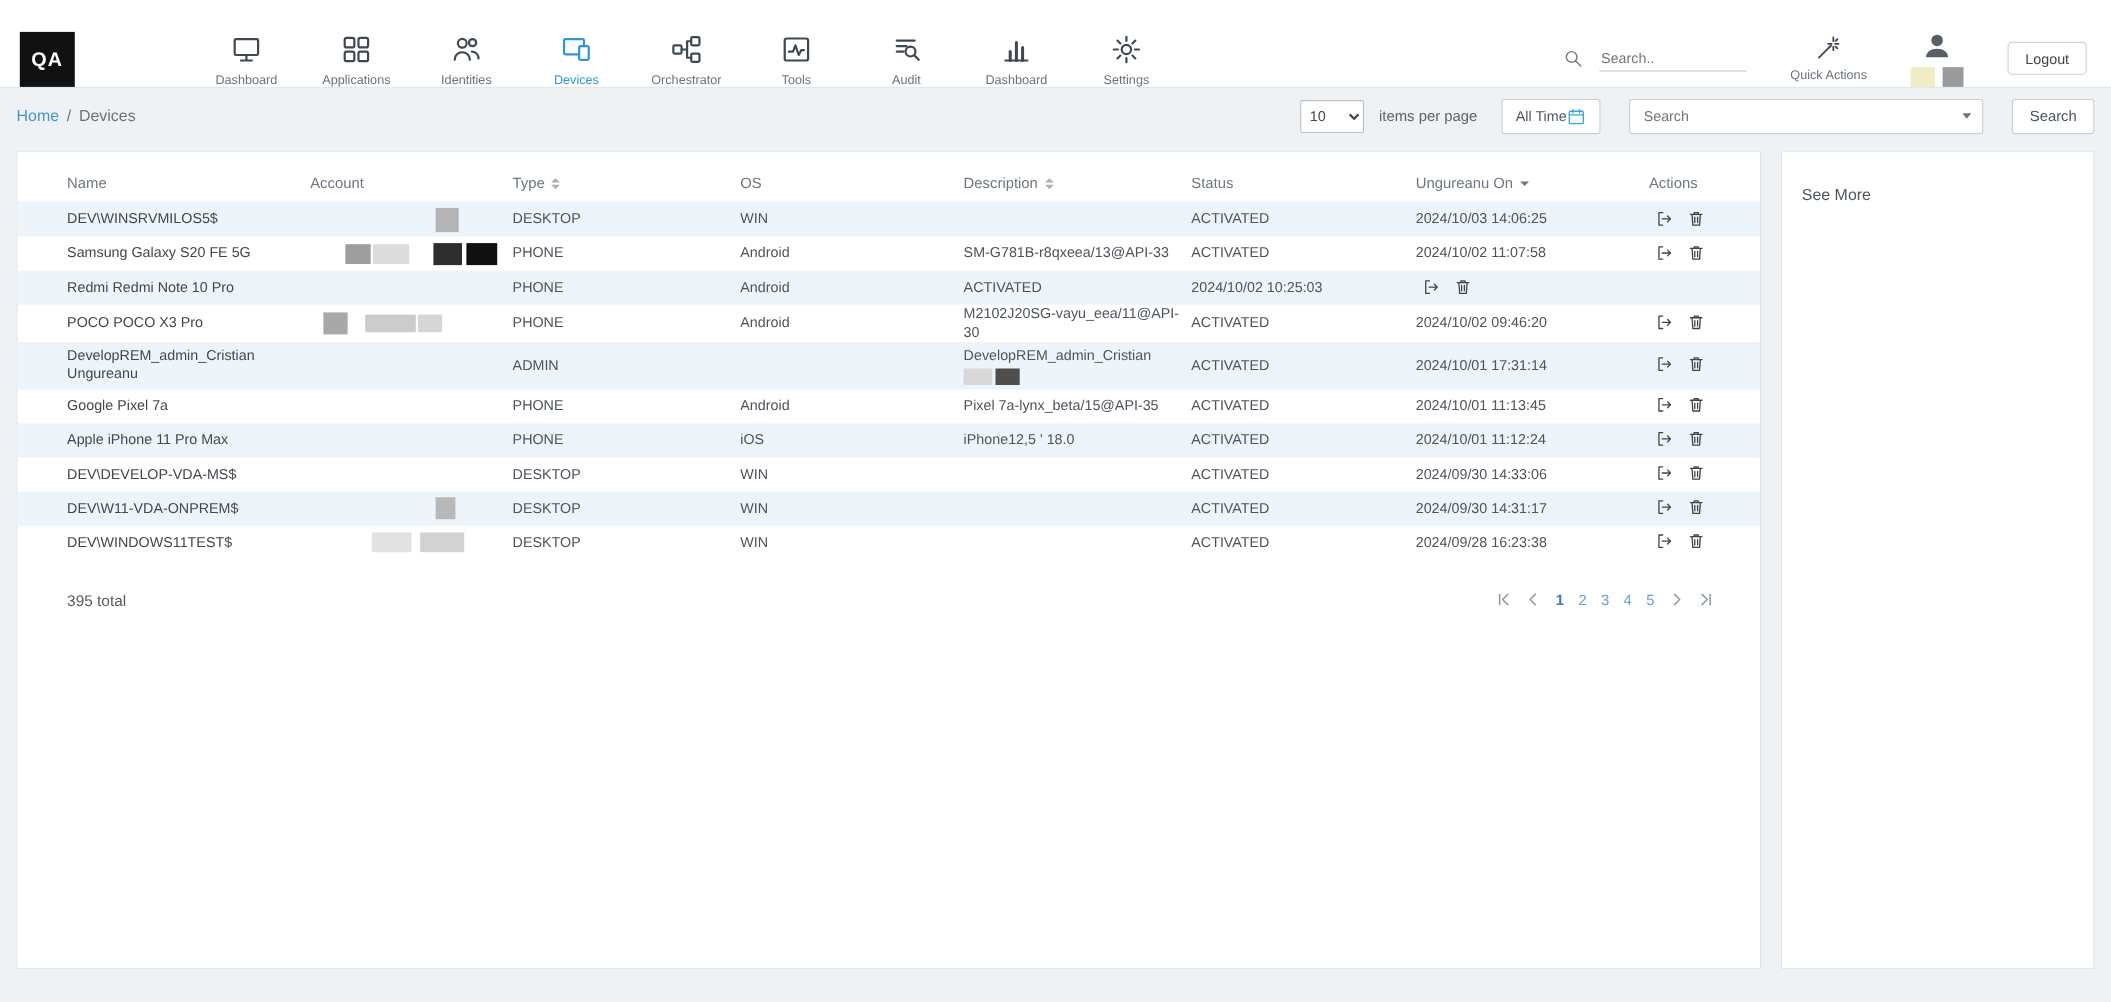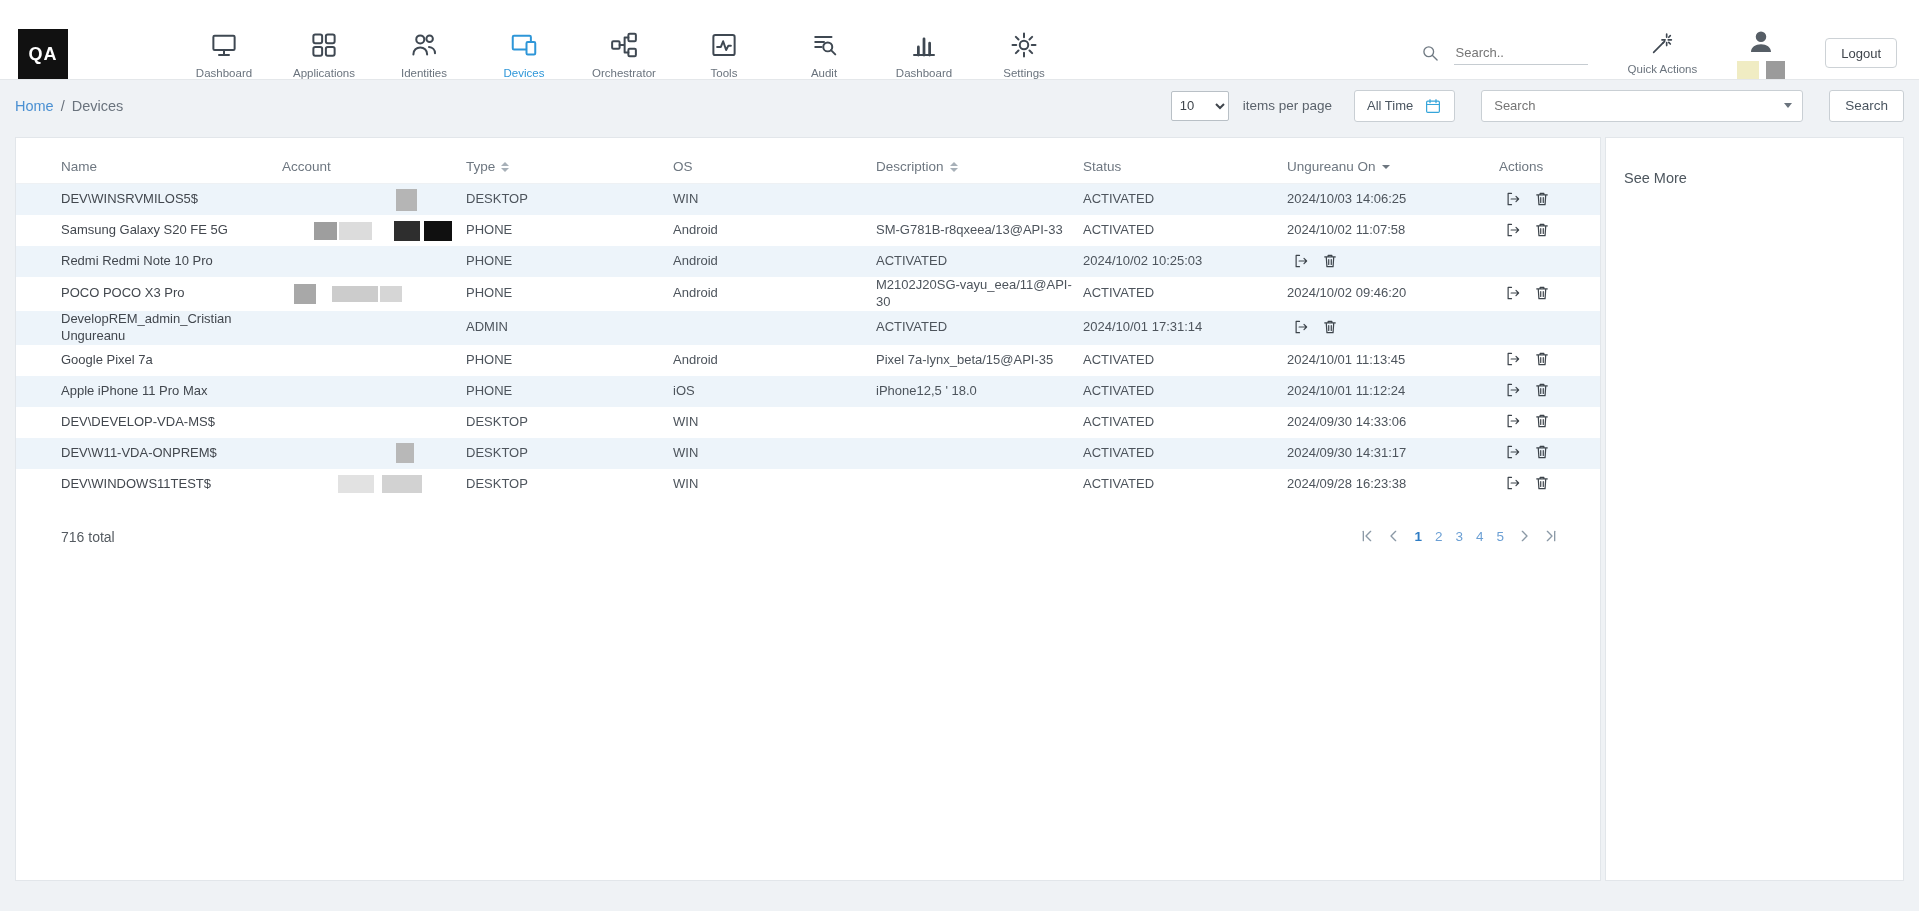--- a/index.html
+++ b/index.html
@@ -30,29 +30,29 @@
   .logout-btn{height:30px;padding:0 15px;background:#fff;border:1px solid #cdd2d6;border-radius:4px;font-size:13px;color:#3f454c;cursor:pointer}
 
   
   .crumb-bar{height:51px;display:flex;align-items:center;padding:16px 15px;box-sizing:border-box}
   .breadcrumb{font-size:14.5px;display:flex;gap:7px;align-items:center}
   .breadcrumb .home{color:#4a90d2;cursor:pointer}
   .breadcrumb .sep,.breadcrumb .current{color:#6a737d}
   .crumb-controls{margin-left:auto;display:flex;align-items:center}
   select.per-page{width:58px;height:30px;border:1px solid #b9c0c6;border-radius:2px;background:#fff;font-size:13px;color:#3f454c;padding:0 4px}
   .per-page-label{font-size:13.5px;color:#5a626b;margin:0 22px 0 14px}
-  .alltime-btn{height:32px;display:flex;align-items:center;gap:11px;background:#fff;border:1px solid #c9cfd4;border-radius:3px;padding:0 12px;font-size:13px;color:#4a5560;cursor:pointer}
+  .alltime-btn{height:32px;display:flex;align-items:center;background:#fff;border:1px solid #c9cfd4;border-radius:3px;padding:0 12px;font-size:13px;color:#4a5560;cursor:pointer}
   .alltime-btn .icon{width:18px;height:18px;color:#35a5da}
   .combo{width:322px;height:32px;background:#fff;border:1px solid #c9cfd4;border-radius:3px;display:flex;align-items:center;padding:0 10px;box-sizing:border-box;gap:8px;margin-left:26px}
   .combo input{flex:1;border:none;outline:none;font-size:13px;color:#4a5158;background:transparent}
   .combo .caret{width:0;height:0;border-left:4.5px solid transparent;border-right:4.5px solid transparent;border-top:5.5px solid #6a737d}
   .search-btn{height:32px;padding:0 15px;background:#fff;border:1px solid #c9cfd4;border-radius:3px;font-size:13.5px;color:#4a5560;cursor:pointer;margin-left:26px}
 
   
-  .main{display:flex;gap:4px;padding:6px 15px 12px;box-sizing:border-box;height:762px}
+  .main{display:flex;gap:18px;padding:6px 15px 12px;box-sizing:border-box;height:762px}
   .table-card{width:1586px;flex:none;background:#fff;border:1px solid #e2e6ea;box-sizing:border-box;padding-top:12px;overflow:hidden}
   .side-card{flex:1;background:#fff;border:1px solid #e2e6ea;box-sizing:border-box;padding:32px 16px 0 18px}
 
   
   .thead,.trow{display:grid;grid-template-columns:221px 184px 207px 203px 207px 204px 212px 1fr;padding:0 8px 0 45px;box-sizing:border-box;align-items:center}
   .thead{height:34px;font-size:13.5px;color:#6e7781;border-bottom:1px solid #eef1f4}
   .th{display:flex;align-items:center}
   .trow{min-height:31px;font-size:13px;color:#4d545c}
   .trow.stripe{background:#edf4fa}
   .td{display:flex;align-items:center;min-height:31px;padding-right:10px;box-sizing:border-box;line-height:1.3}
@@ -388,20 +388,27 @@
               </span></button>
           </div>
         </div>
         <div class="trow stripe">
           <div class="td name">DevelopREM_admin_Cristian Ungureanu</div>
           <div class="td">
             <span class="blocks"></span>
           </div>
           <div class="td">ADMIN</div>
           <div class="td"></div>
+          <div class="td col">
+            <div>DevelopREM_admin_Cristian</div>
+            <span class="blocks">
+              <span class="rblock" style="width: 26px; height: 15px; background: rgb(216, 216, 216); margin-left: 0px;"></span>
+              <span class="rblock" style="width: 22px; height: 15px; background: rgb(78, 78, 78); margin-left: 3px;"></span>
+            </span>
+          </div>
           <div class="td">ACTIVATED</div>
           <div class="td">2024/10/01 17:31:14</div>
           <div class="td actions-cell">
             <button class="act-btn"><span class="icon">
                 <svg viewBox="0 0 24 24">
                   <path d="M10 4.5H5.5v15H10"></path>
                   <path d="M9.5 12h10M16 8.5l3.5 3.5L16 15.5"></path>
                 </svg>
               </span></button>
             <button class="act-btn"><span class="icon">
@@ -535,21 +542,21 @@
               </span></button>
             <button class="act-btn"><span class="icon">
                 <svg viewBox="0 0 24 24">
                   <path d="M5 6.5h14M9.5 6.5V4.5h5v2M7 6.5l.9 13h8.2l.9-13M10.3 10v6.5M13.7 10v6.5"></path>
                 </svg>
               </span></button>
           </div>
         </div>
       </div>
     <div class="table-footer">
-      <span class="total">716 total</span>
+      <span class="total">395 total</span>
       <div class="pagination" id="pagination">
           <button class="pg-btn"><span class="icon">
               <svg viewBox="0 0 24 24">
                 <path d="M6.5 5v14"></path>
                 <path d="M17.5 5l-7 7 7 7"></path>
               </svg>
             </span></button>
           <button class="pg-btn"><span class="icon">
               <svg viewBox="0 0 24 24">
                 <path d="M14.5 5l-7 7 7 7"></path>

